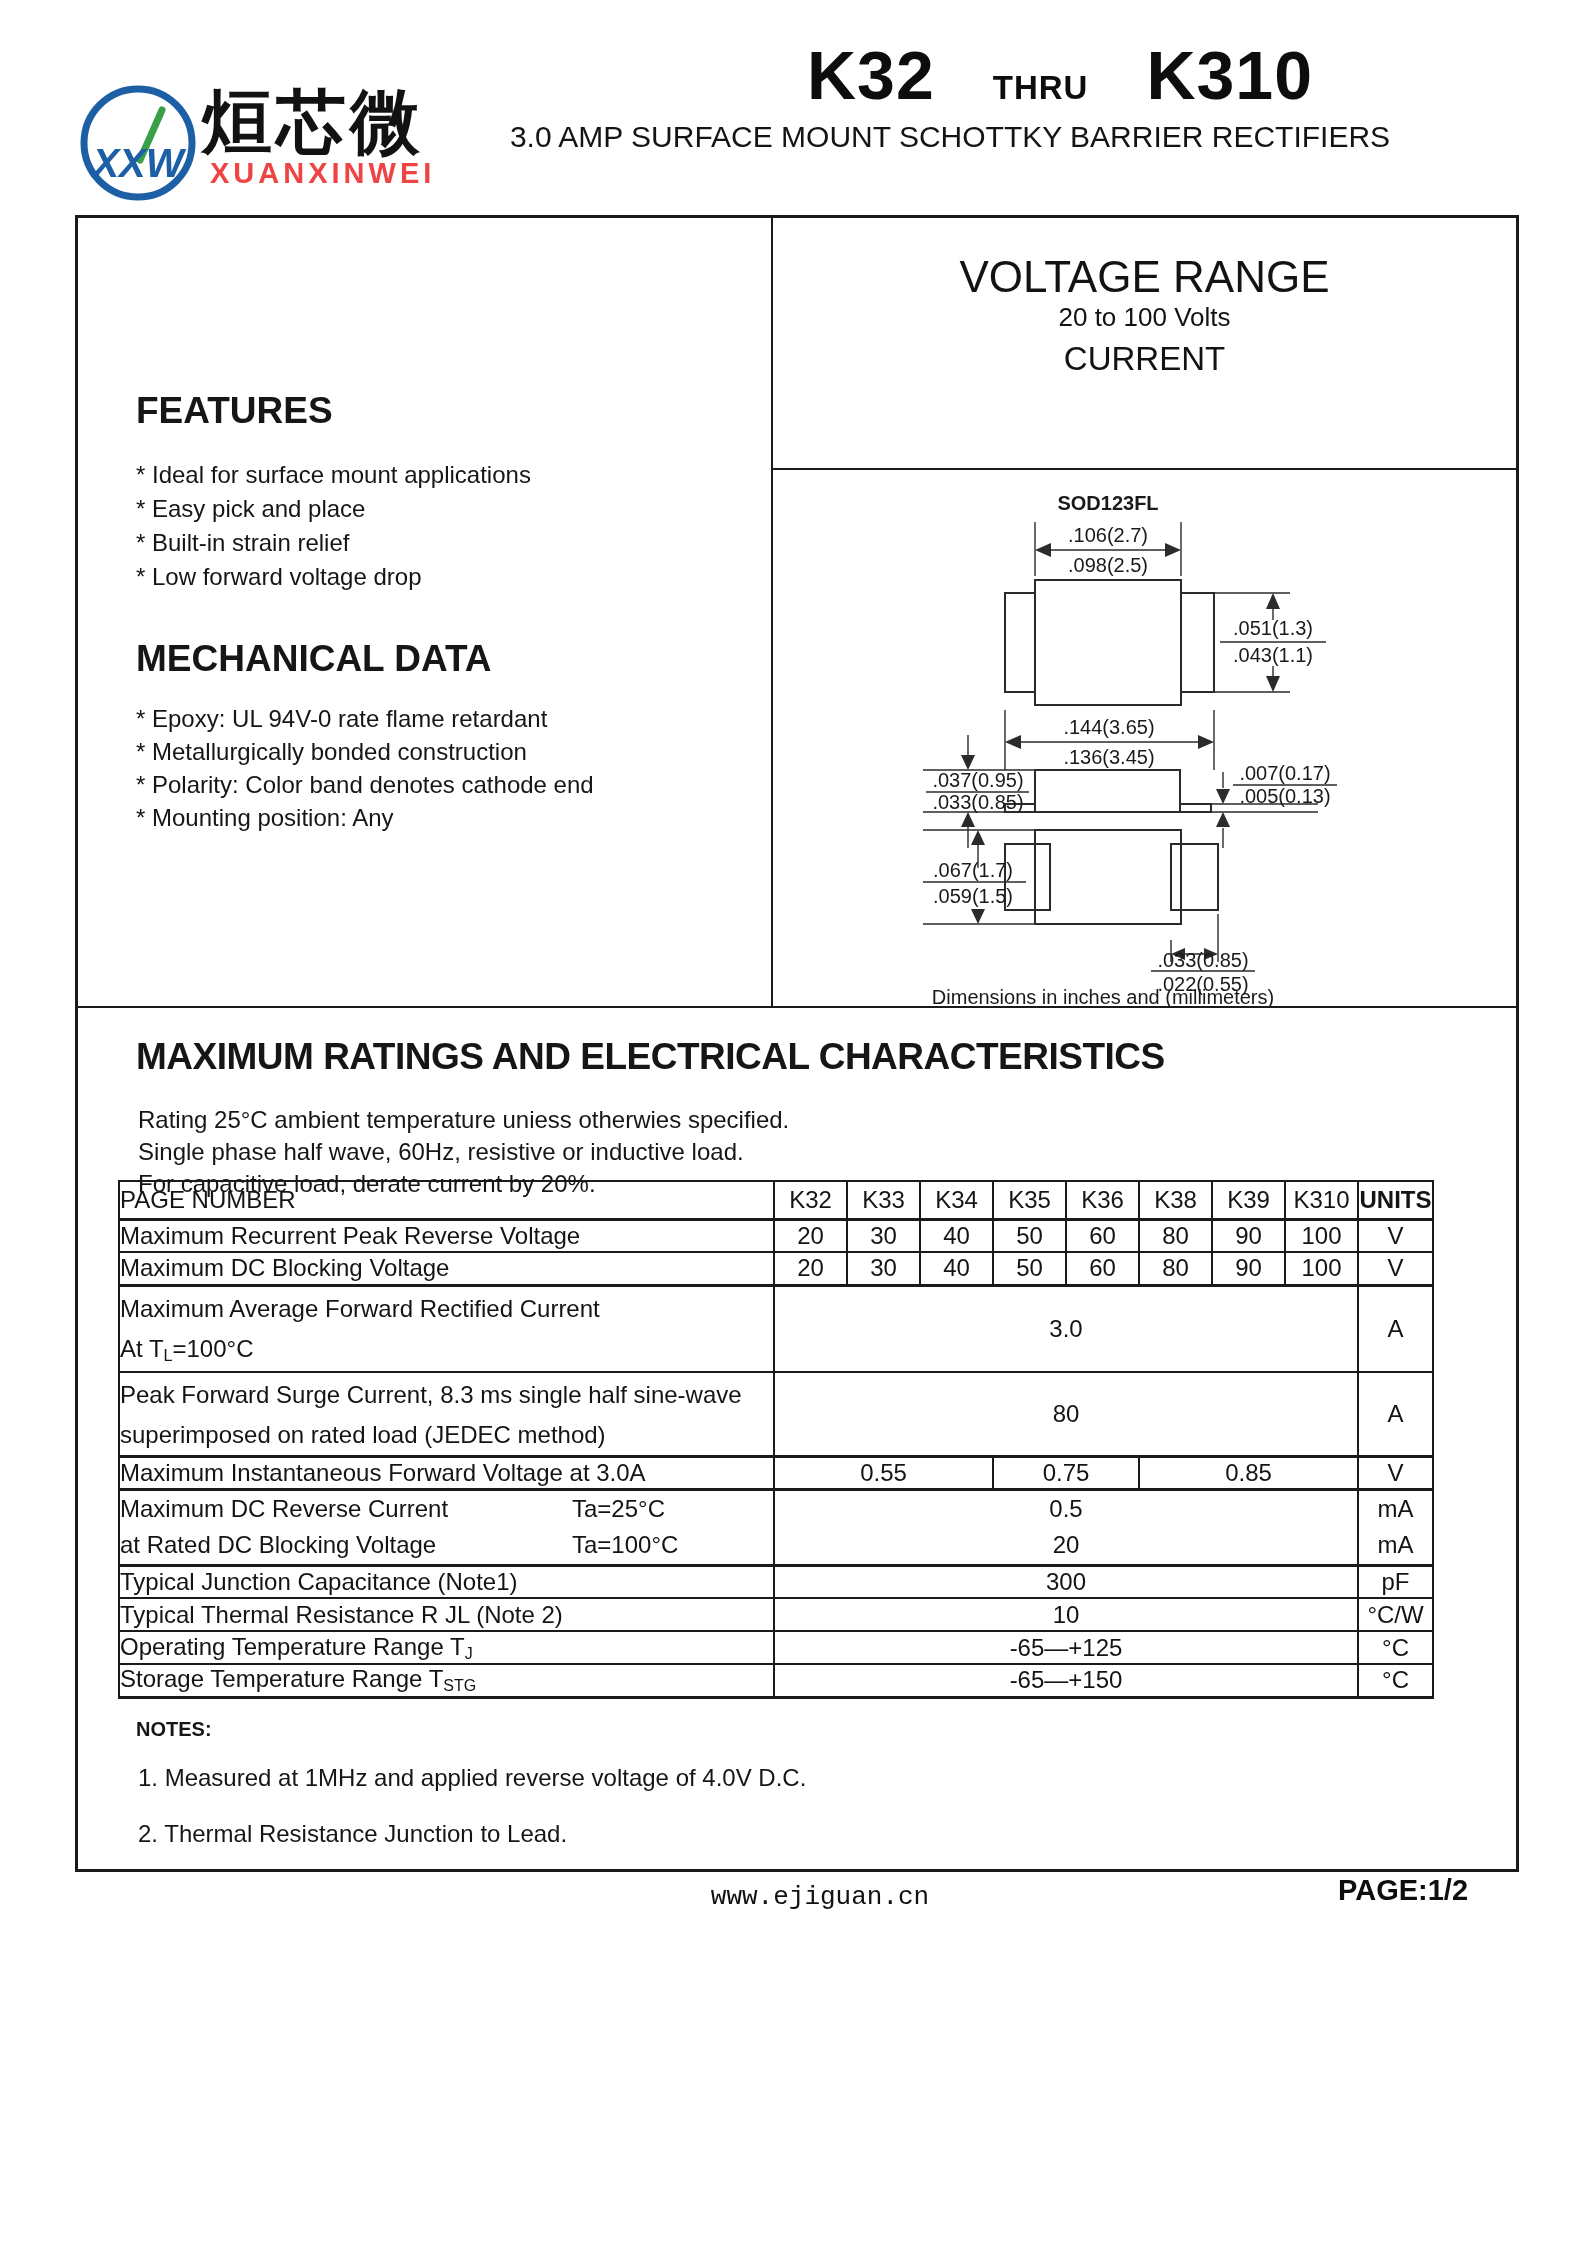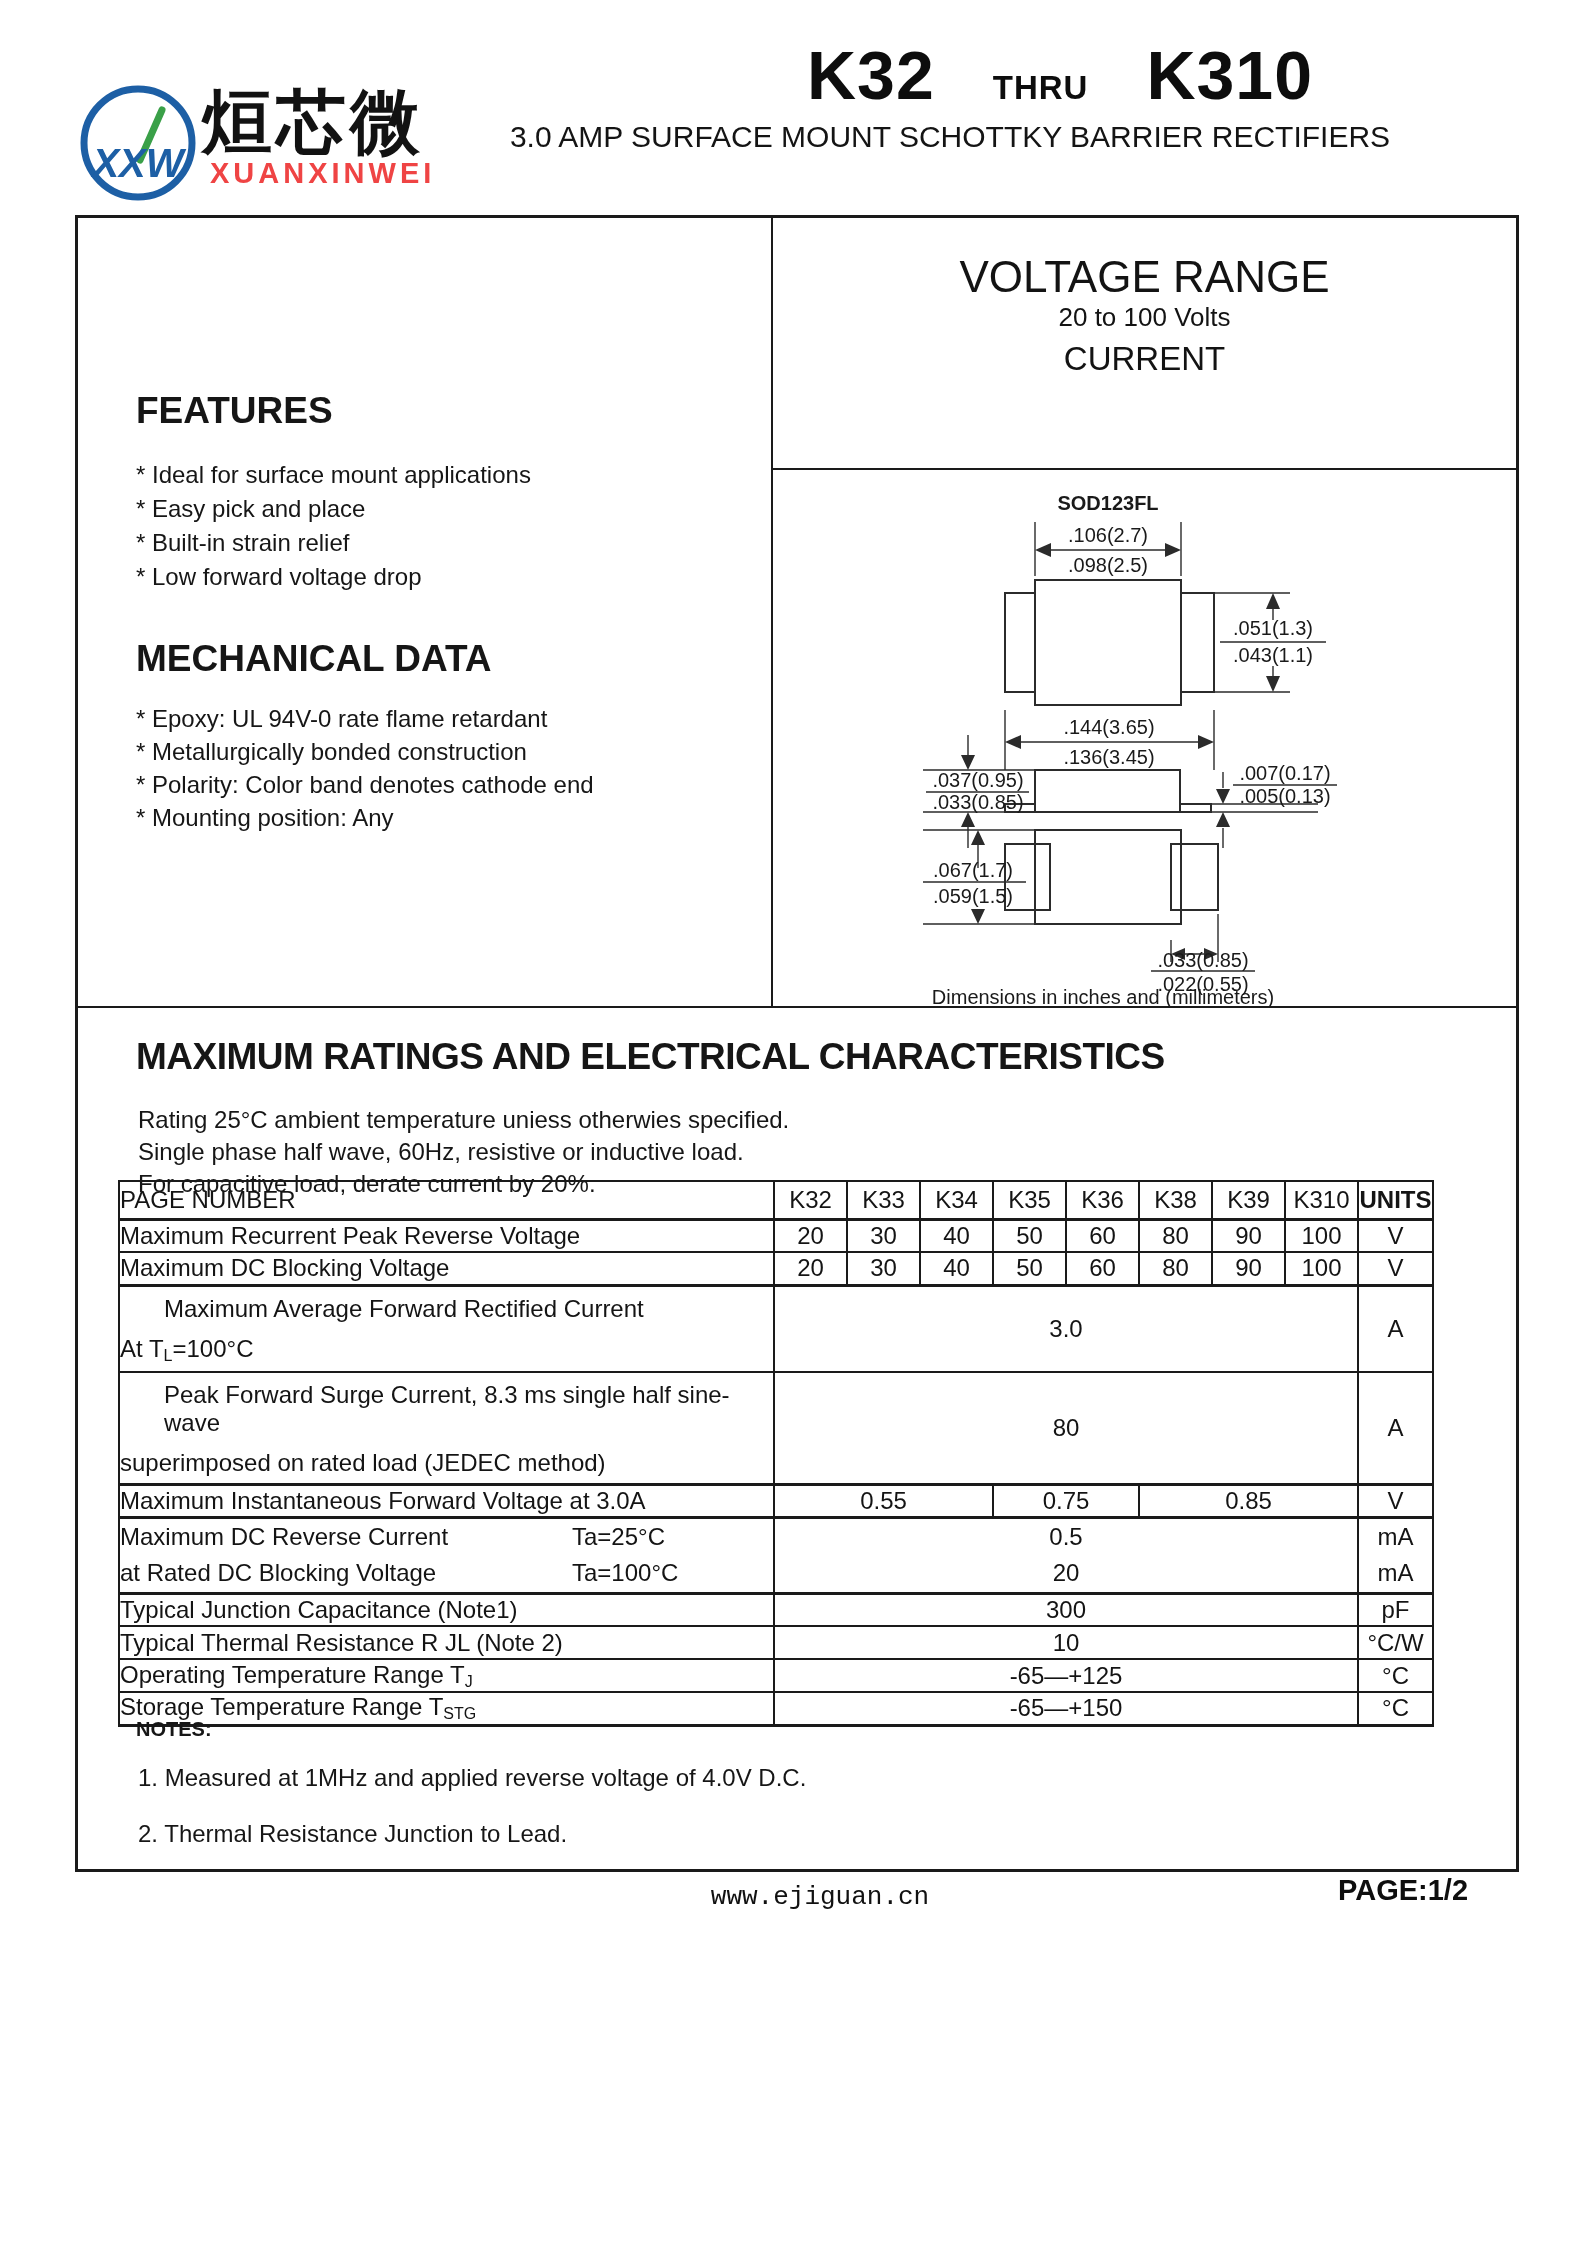--- a/index.html
+++ b/index.html
@@ -49,21 +49,21 @@
   table.rt td{border-top:2px solid #1a1a1a;font-size:24px;color:#141414;padding:0;}
   td.lab{border-right:2px solid #1a1a1a;text-align:left;padding-left:16px;}
   td.val{border-left:2px solid #1a1a1a;text-align:center;}
   td.units{border-left:2px solid #1a1a1a;text-align:center;}
   tr.bt3 td{border-top-width:3px;}
   tr.nb td{border-top-width:0;}
   tr.h-head{height:38px;} tr.h-s{height:33px;} tr.h-t{height:68px;} tr.h-ir{height:38px;}
   .th-lab{font-size:27px;}
   .th-col{font-size:25px;}
   .th-units{font-weight:bold;font-size:25px;}
-  td.two .l1{display:block;padding-top:8px;padding-left:44px;}
+  td.two .l1{display:block;padding-top:8px;}
   td.two .l2{display:block;margin-top:12px;padding-bottom:6px;}
   .sb{font-size:16px;vertical-align:-4px;}
   td.rel{position:relative;}
   .cond{position:absolute;left:452px;top:50%;transform:translateY(-50%);}
 
   .notes-h{position:absolute;left:58px;top:1500px;font-size:20px;font-weight:bold;}
   .note{position:absolute;left:60px;font-size:24px;}
   .note1{top:1546px;} .note2{top:1602px;}
 
   .footer-web{position:absolute;left:620px;top:1882px;width:400px;text-align:center;

